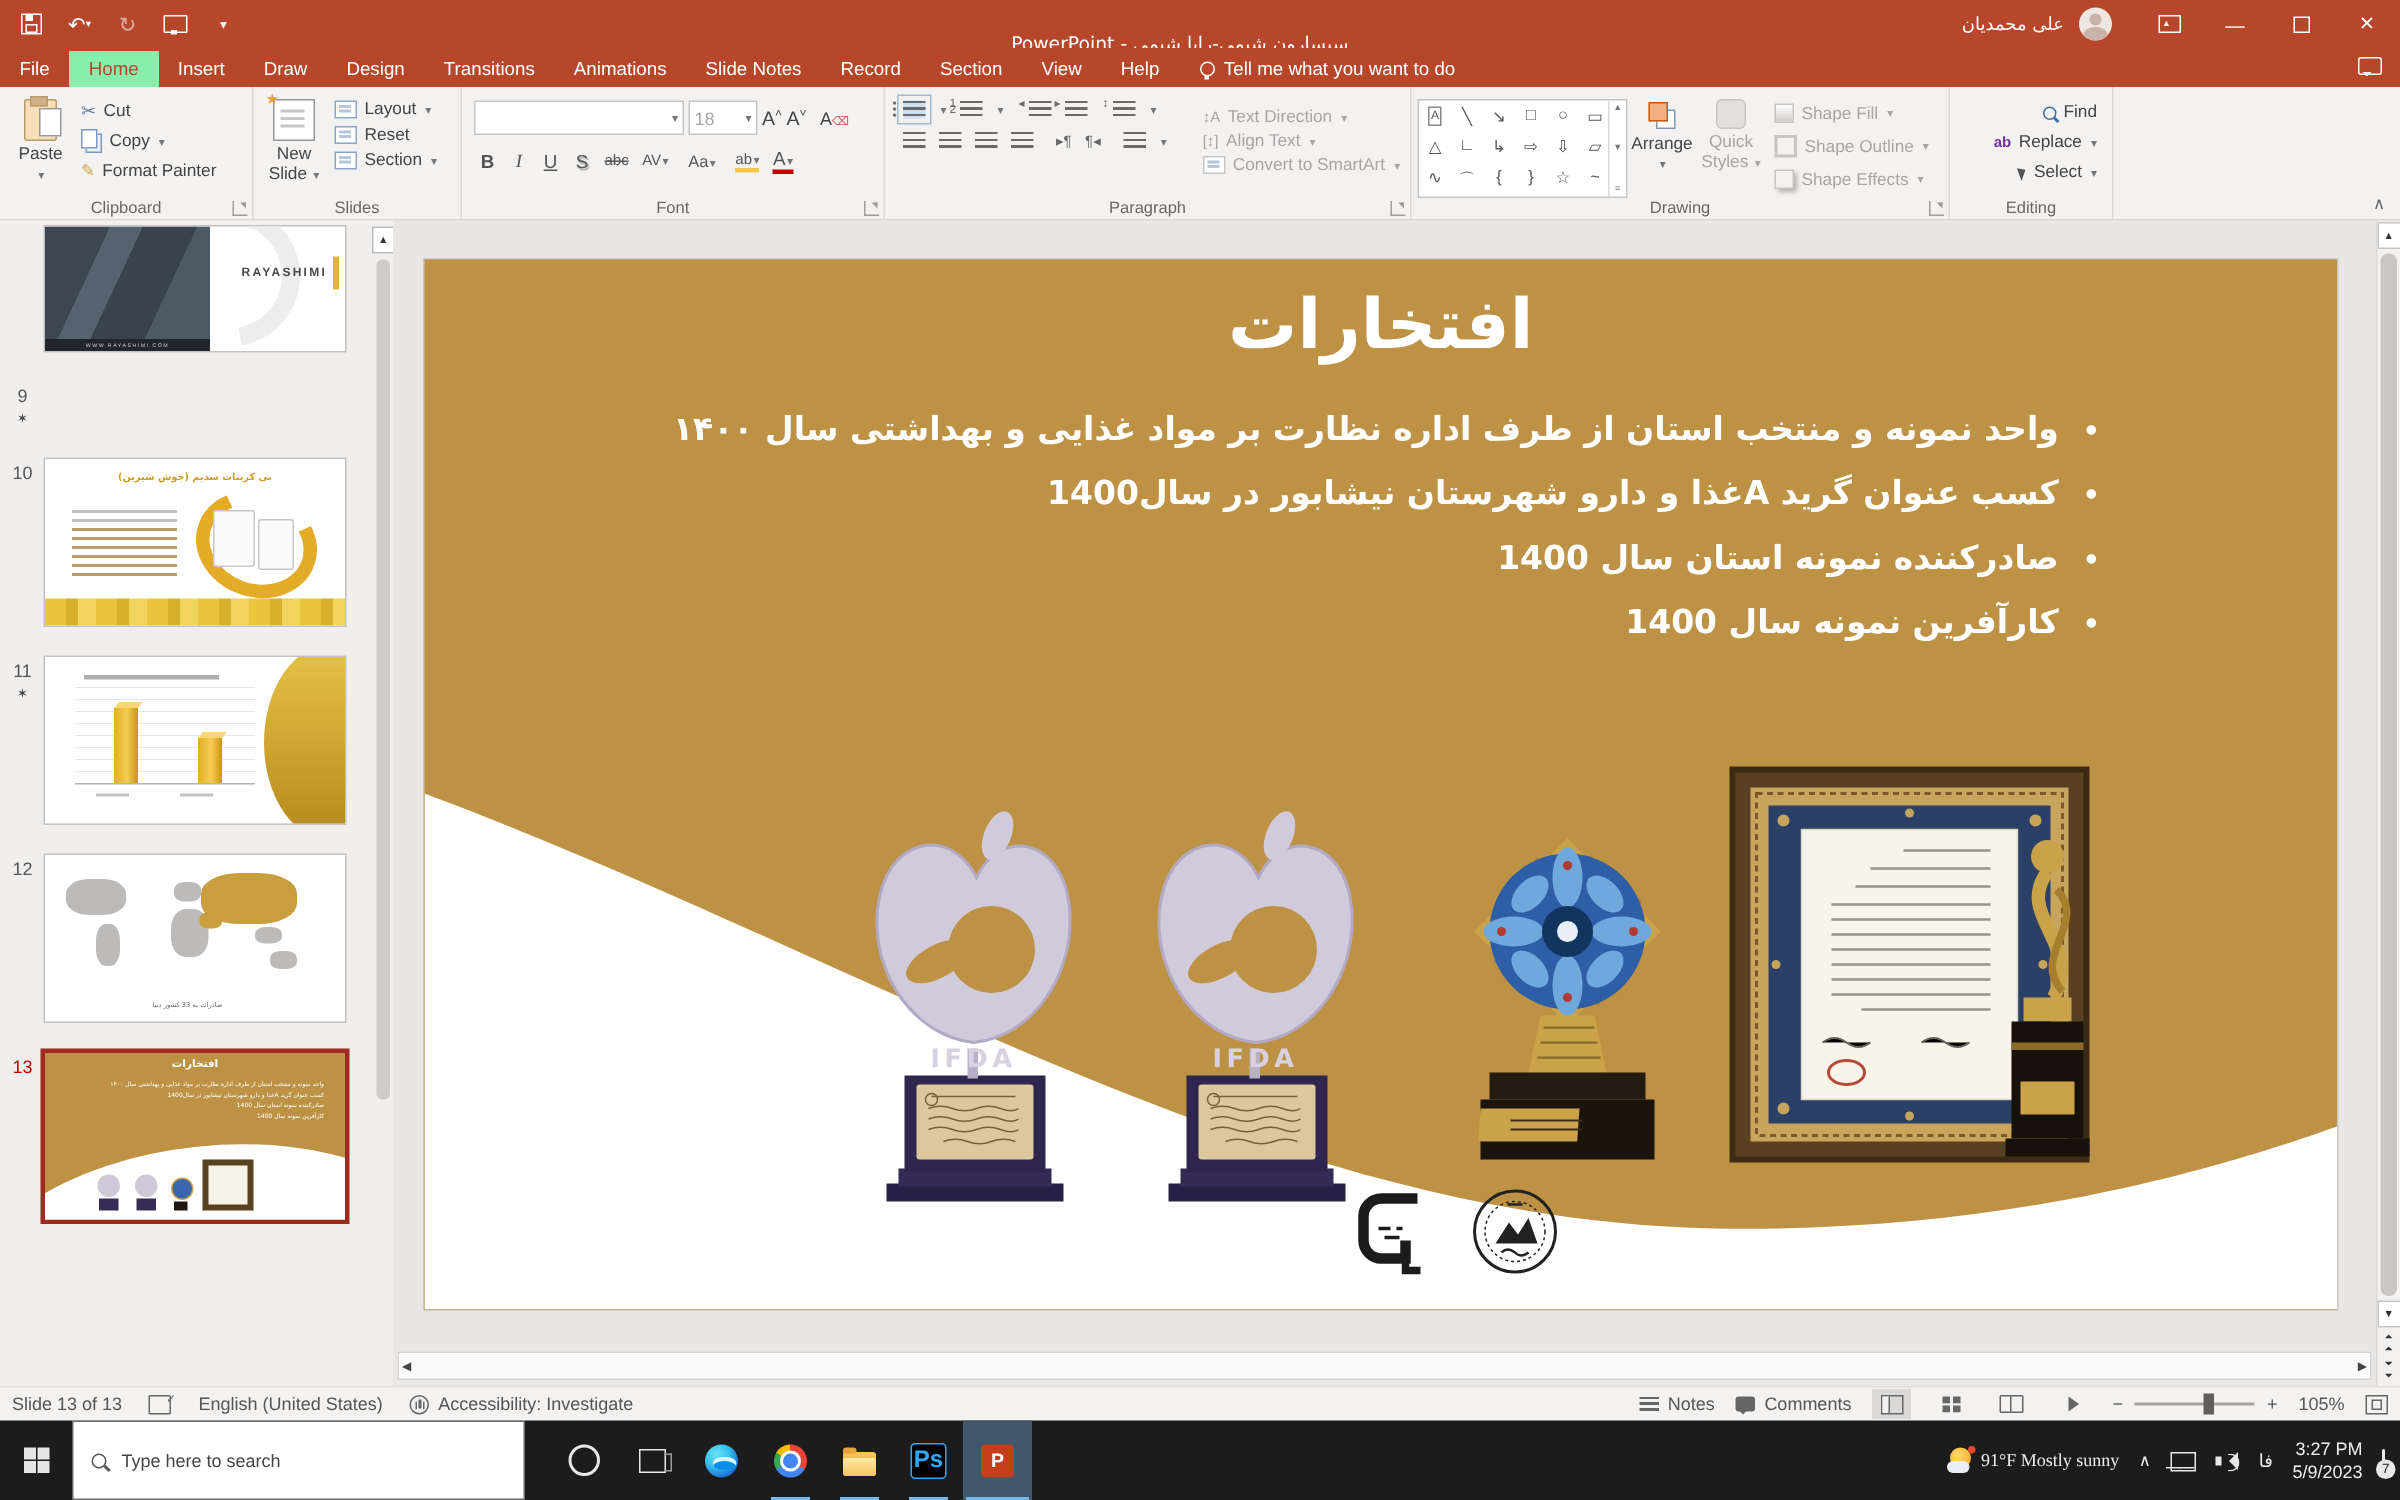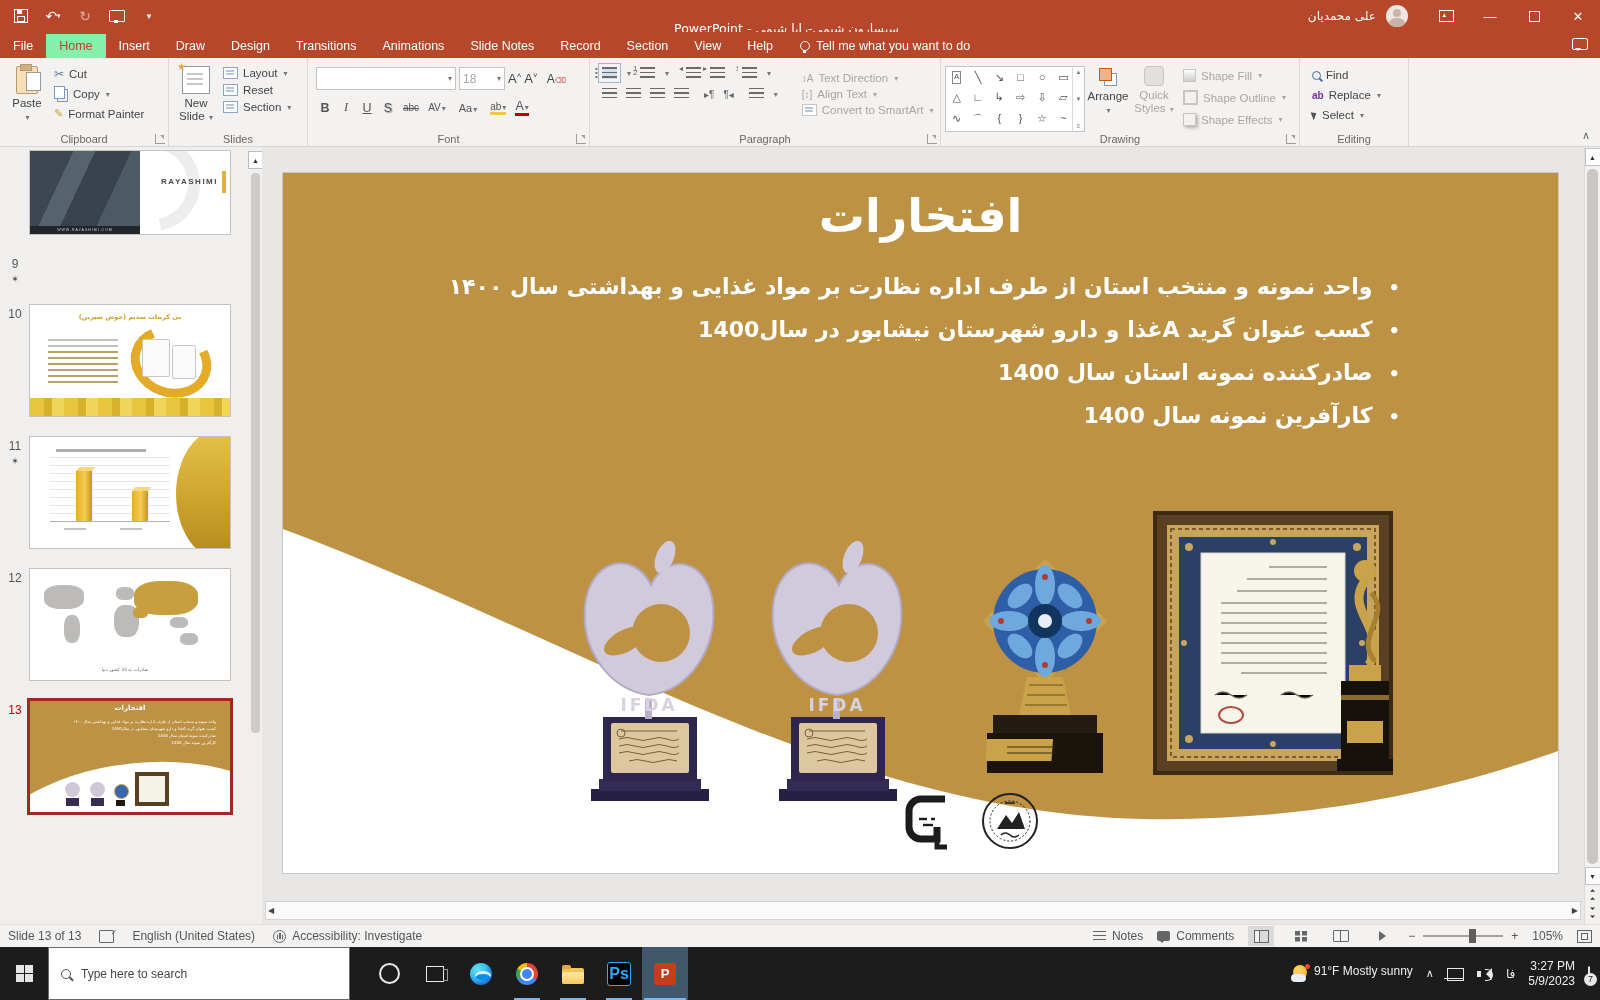--- a/index.html
+++ b/index.html
@@ -80,21 +80,21 @@
   .ml{position:absolute;left:-7px;top:0;font-size:8px;color:#6d6b69;line-height:4.2px;}
   .pright{display:flex;flex-direction:column;gap:4px;padding:5px 4px 0 10px;}
   .shapes{width:128px;border:1px solid #c6c4c2;background:#fff;display:grid;grid-template-columns:repeat(6,1fr);align-content:space-around;justify-items:center;height:64px;margin-top:5px;font-size:11px;color:#555;position:relative;padding-right:10px;}
   .shapescroll{position:absolute;right:0;top:0;bottom:0;width:11px;border-left:1px solid #dcdad8;display:flex;flex-direction:column;justify-content:space-between;align-items:center;font-size:6px;color:#777;padding:2px 0;}
   .ic-arrange{width:11px;height:11px;background:#f4b183;border:1px solid #c55a11;box-shadow:5px 5px 0 -1px #fff,5px 5px 0 0 #8497b0;margin:2px 6px 6px 0;}
   .ic-qstyle{width:18px;height:18px;border-radius:4px;background:#e2e0de;border:1px solid #b5b3b1;}
   .fillcol{display:flex;flex-direction:column;gap:8px;padding:8px 2px 0 6px;}
   .ic-fill{width:11px;height:11px;background:linear-gradient(#fff,#cfcdcb);border:1px solid #a5a3a1;}
   .ic-outline{width:11px;height:11px;border:2px solid #a5a3a1;}
   .ic-effects{width:11px;height:11px;border:1px solid #a5a3a1;box-shadow:2px 2px 3px #b5b3b1;}
-  .editcol{display:flex;flex-direction:column;gap:8px;padding:8px 6px 0 8px;}
+  .editcol{display:flex;flex-direction:column;gap:8px;padding:8px 6px 0 8px;align-items:flex-end;}
   .ic-find{width:7px;height:7px;border:1.6px solid #3a6ea5;border-radius:50%;position:relative;display:inline-block;}
   .ic-find:after{content:"";position:absolute;left:6px;top:7px;width:4px;height:1.6px;background:#3a6ea5;transform:rotate(45deg);}
   .ic-replace{color:#7030a0;font-weight:bold;font-size:10px;}
   .ic-select{display:inline-block;width:0;height:0;border-left:5px solid #555;border-top:3px solid transparent;border-bottom:6px solid transparent;transform:rotate(-20deg);}
   .collapse{position:absolute;right:10px;bottom:4px;color:#666;font-size:11px;}
 
   
   .workspace{flex:1 1 auto;display:flex;min-height:0;background:#e9e7e5;}
   .thumbs{width:262px;background:#f0efee;position:relative;flex:0 0 262px;overflow:hidden;padding-top:4px;}
   .trow{display:flex;margin-bottom:21px;}
@@ -211,21 +211,21 @@
   .ic-edge{width:22px;height:22px;border-radius:50%;background:radial-gradient(circle at 35% 30%,#6ee0f2,#35c1f1 40%,#1b6fd4 75%,#124a9e);position:relative;overflow:hidden;}
   .ic-edge:after{content:"";position:absolute;left:5px;top:8px;width:16px;height:9px;border-radius:50%;background:#0c8ee8;box-shadow:inset 0 3px 0 #d5f6ff;}
   .ic-chrome{width:22px;height:22px;border-radius:50%;background:conic-gradient(#ea4335 0 120deg,#4285f4 120deg 240deg,#34a853 240deg 300deg,#fbbc05 300deg);position:relative;}
   .ic-chrome:after{content:"";position:absolute;left:6px;top:6px;width:10px;height:10px;border-radius:50%;background:#4285f4;box-shadow:0 0 0 2px #fff;}
   .ic-folder{width:22px;height:16px;background:linear-gradient(#f7c65e,#e8a33d);border-radius:2px;position:relative;margin-top:4px;}
   .ic-folder:before{content:"";position:absolute;left:0;top:-3px;width:9px;height:4px;background:#e8a33d;border-radius:2px 2px 0 0;}
   .ic-folder:after{content:"";position:absolute;left:0;top:4px;width:22px;height:12px;background:linear-gradient(#ffe9a8,#f7c65e);border-radius:2px;}
   .ic-ps{width:22px;height:22px;background:#000000;border:1.5px solid #31a8ff;border-radius:3px;color:#31a8ff;font-weight:bold;font-size:16px;display:flex;align-items:center;justify-content:center;}
   .ic-ppt{width:22px;height:22px;background:#c43e1c;border-radius:3px;color:#fff;font-weight:bold;font-size:13px;display:flex;align-items:center;justify-content:center;}
   .tray{margin-left:auto;display:flex;align-items:center;gap:13px;padding-right:10px;font-size:12px;}
-  .weather{display:flex;gap:3px;}
+  .weather{display:flex;align-items:center;gap:3px;font-family:Liberation Serif, serif;}
   .ic-sun{width:20px;height:20px;position:relative;}
   .ic-sun:before{content:"";position:absolute;left:2px;top:1px;width:14px;height:14px;border-radius:50%;background:radial-gradient(circle at 35% 35%,#ffd868,#f6a823);}
   .ic-sun:after{content:"";position:absolute;left:0px;top:10px;width:15px;height:8px;border-radius:8px;background:#e8eef4;}
   .ic-sundot{position:absolute;right:1px;top:0;width:5px;height:5px;border-radius:50%;background:#e64a2e;}
   .ic-net{width:15px;height:11px;border:1.3px solid #e8e8e8;position:relative;margin-top:2px;}
   .ic-net:after{content:"";position:absolute;left:-4px;top:9px;width:10px;height:1.3px;background:#e8e8e8;box-shadow:9px 0 0 #e8e8e8;}
   .ic-vol{position:relative;width:16px;height:14px;}
   .ic-vol:before{content:"";position:absolute;left:0;top:4px;width:4px;height:6px;background:#e8e8e8;}
   .ic-vol:after{content:"";position:absolute;left:3px;top:1px;border:6px solid transparent;border-right:6px solid #e8e8e8;}
   .ic-vol .w{position:absolute;right:0;top:2px;width:7px;height:10px;border:1.4px solid #e8e8e8;border-left:none;border-radius:0 8px 8px 0;}

